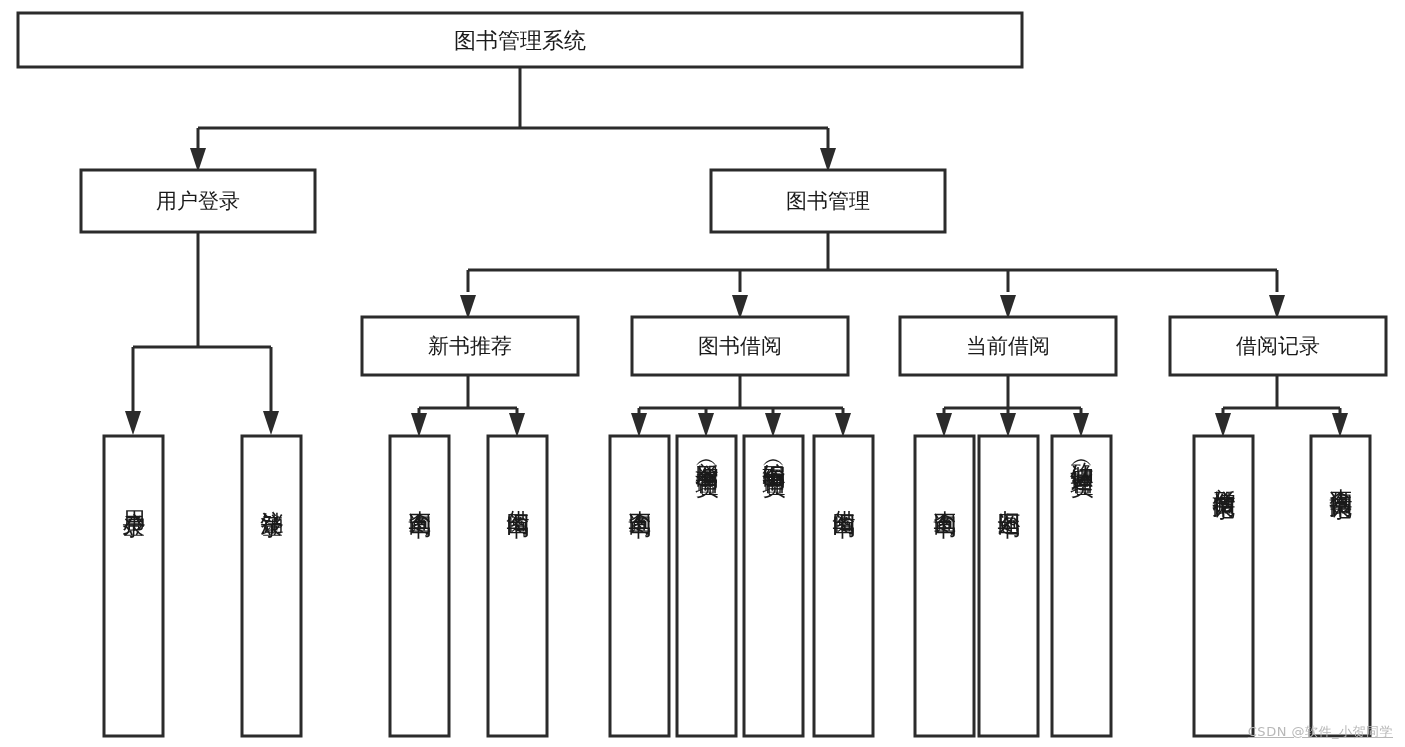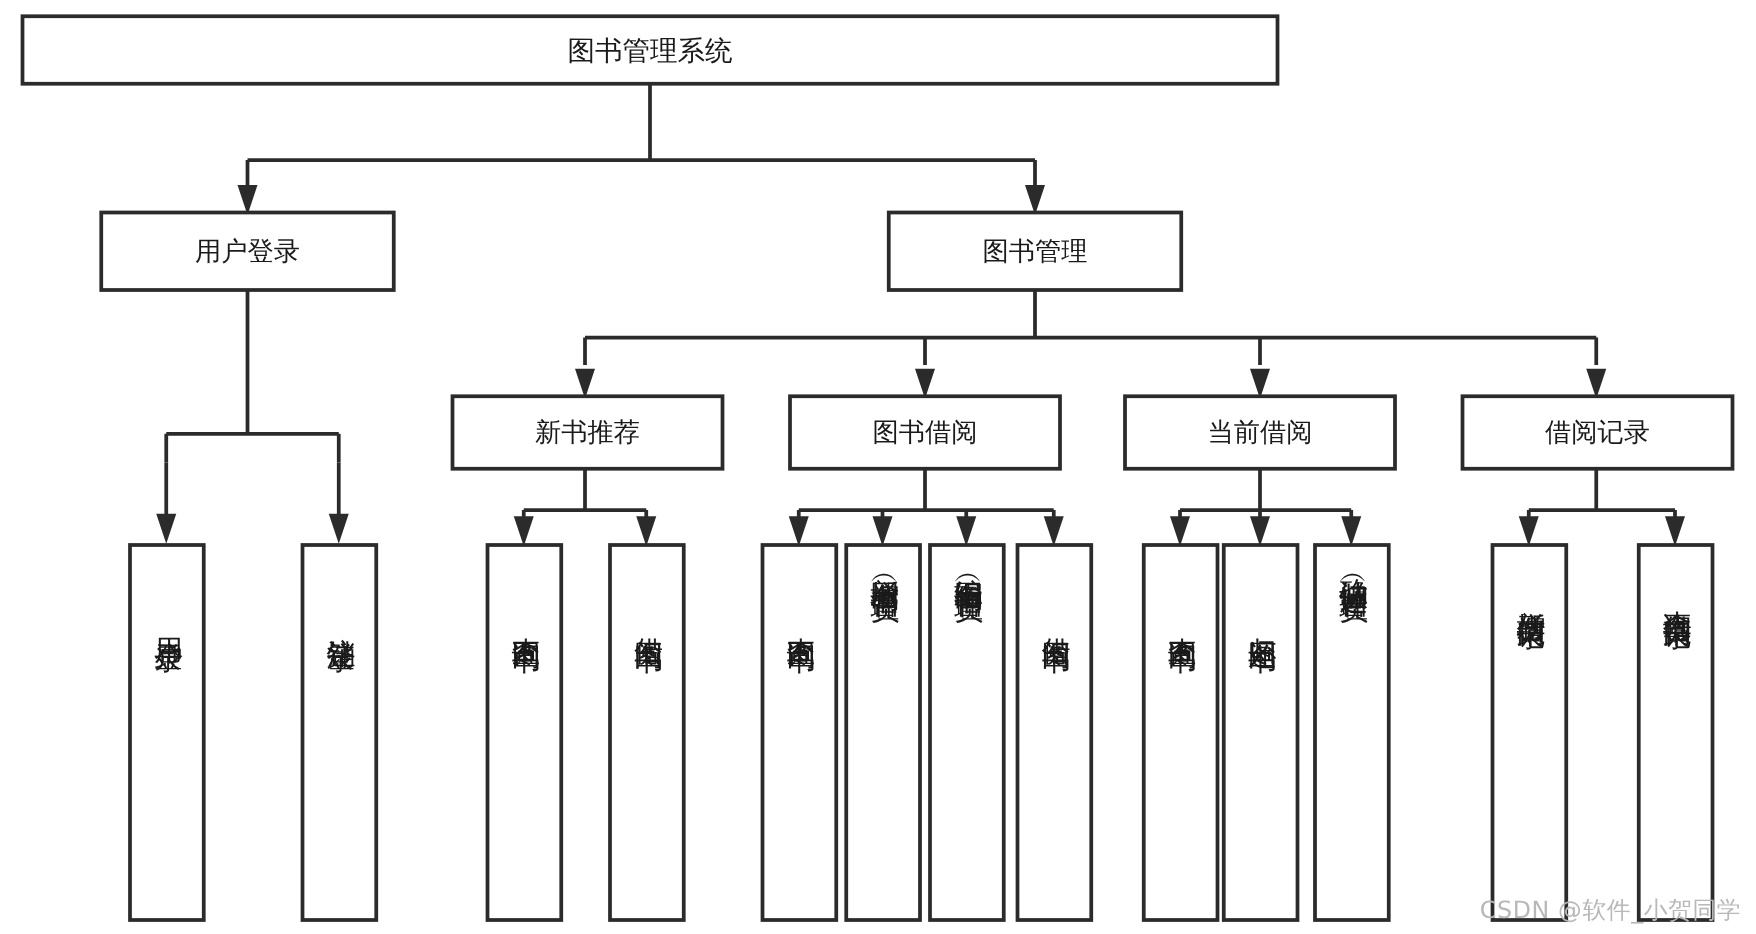--- a/index.html
+++ b/index.html
@@ -72,24 +72,25 @@
     letter-spacing: 2px;
     color: #1a1a1a;
     white-space: nowrap;
     text-align: center;
   }
   .watermark {
     position: absolute;
     right: 12px;
     bottom: 6px;
     font-family: "DejaVu Sans", "Liberation Sans", sans-serif;
-    font-size: 19px;
+    font-size: 13px;
     color: #b8b8b8;
     letter-spacing: 0.5px;
     white-space: nowrap;
+    text-decoration: underline;
   }
 </style>
 </head>
 <body>
 
 <div id="diagram-root">
 
   <svg class="flow" viewBox="0 0 1405 747" xmlns="http://www.w3.org/2000/svg">
 
     <defs>

